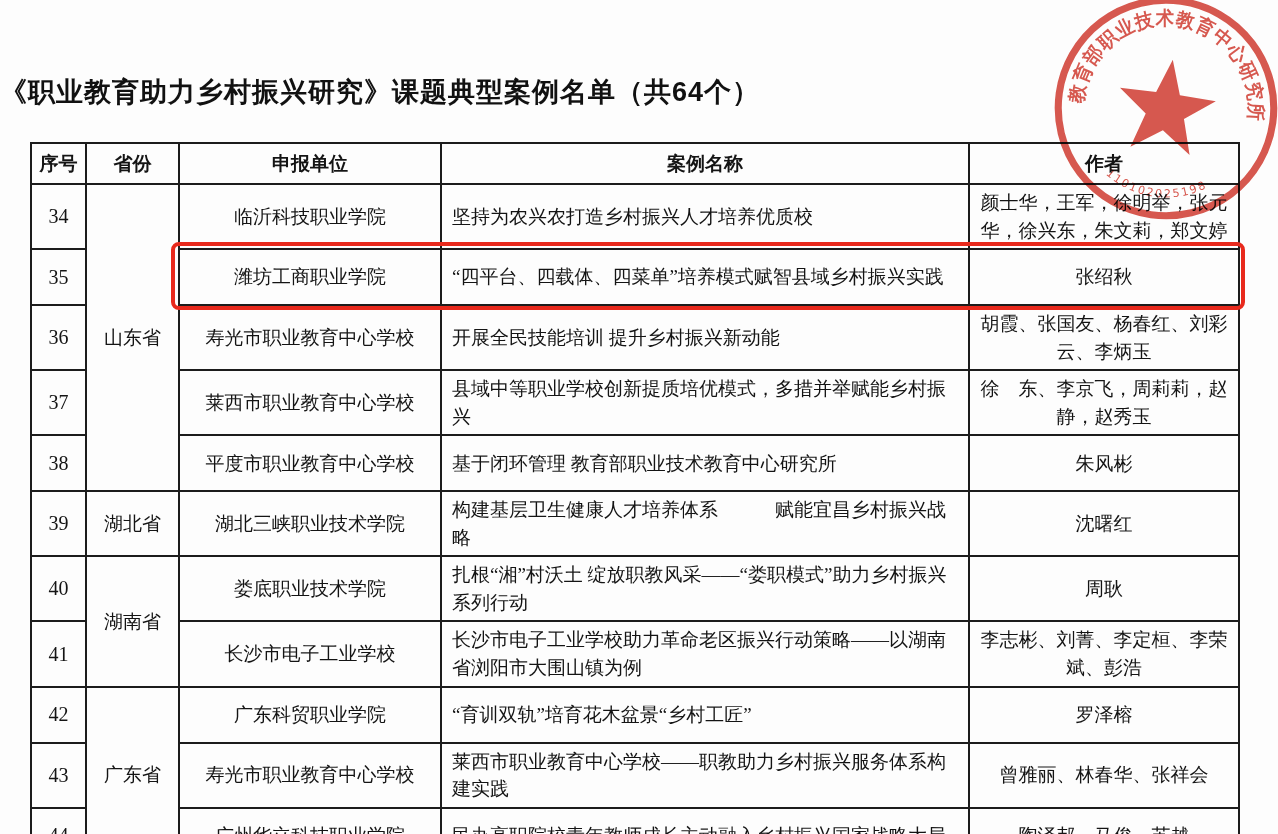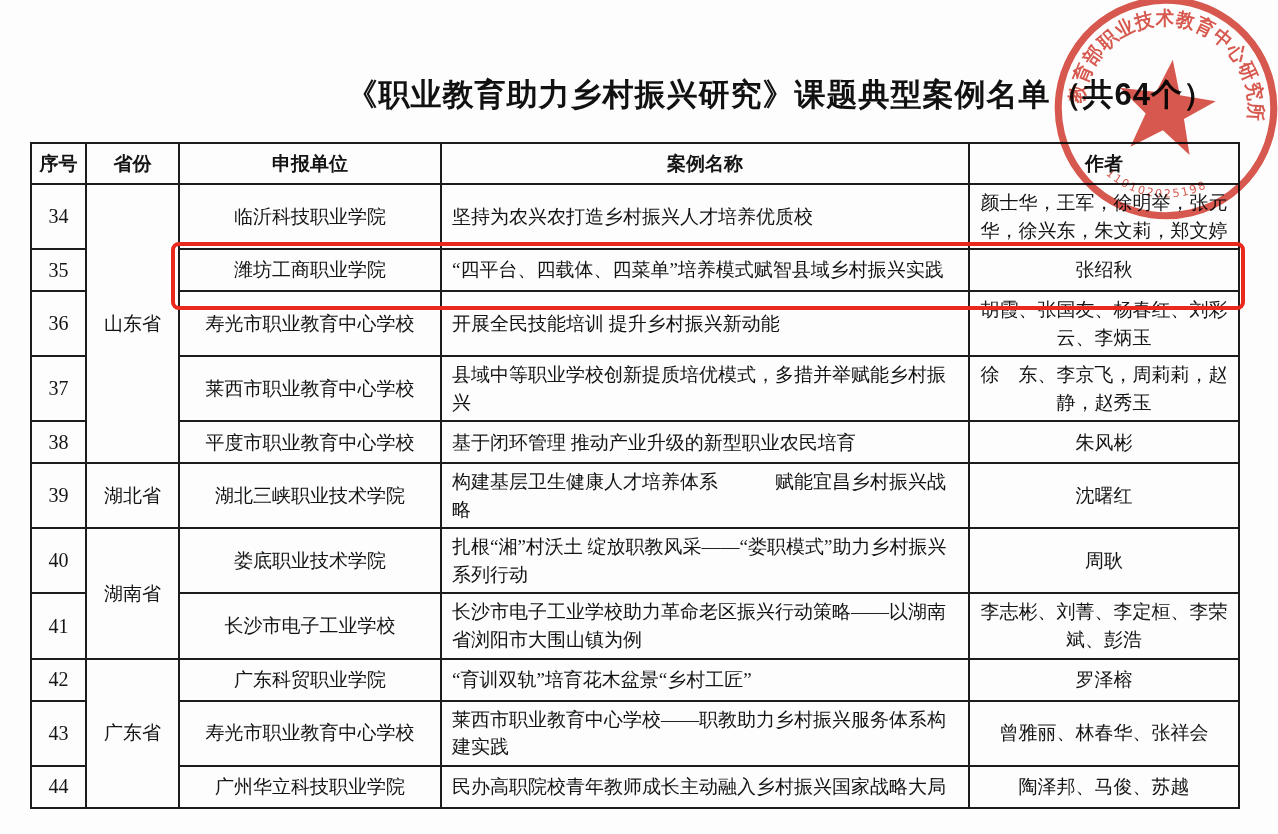--- a/index.html
+++ b/index.html
@@ -8,42 +8,42 @@
     background: #fdfdfd;
     position: relative;
     overflow: hidden;
     font-family: "Liberation Serif", "DejaVu Serif", serif;
     color: #141414;
   }
   .doc-title {
     position: absolute;
     top: 74px; left: 0;
     width: 1215px;
-    text-align: right;
+    text-align: left;
     font-family: "Liberation Sans", "DejaVu Sans", sans-serif;
     font-weight: 900;
-    font-size: 31px;
+    font-size: 27px;
     letter-spacing: 1px;
     color: #111;
   }
   table.cases {
     position: absolute;
     left: 30px; top: 142px;
     width: 1208px;
     border-collapse: collapse;
     table-layout: fixed;
     background: transparent;
   }
   .cases th, .cases td {
     border: 2px solid #1c1c1c;
     vertical-align: middle;
     overflow: hidden;
   }
   .cases thead tr { height: 41px; }
-  .cases tbody tr { height: 42px; }
+  .cases tbody tr { height: 56px; }
   .cases th {
     font-family: "Liberation Sans", "DejaVu Sans", sans-serif;
     font-weight: 700;
     font-size: 19px;
     text-align: center;
     background: transparent;
   }
   .cases td {
     font-size: 19px;
     line-height: 1.45;
@@ -117,21 +117,21 @@
       </tr>
       <tr>
         <td class="cell-no">37</td>
         <td class="cell-unit">莱西市职业教育中心学校</td>
         <td class="cell-case">县域中等职业学校创新提质培优模式，多措并举赋能乡村振兴</td>
         <td class="cell-authors">徐　东、李京飞，周莉莉，赵静，赵秀玉</td>
       </tr>
       <tr>
         <td class="cell-no">38</td>
         <td class="cell-unit">平度市职业教育中心学校</td>
-        <td class="cell-case">基于闭环管理 推动产业升级的新型职业农民培育</td>
+        <td class="cell-case">基于闭环管理 教育部职业技术教育中心研究所</td>
         <td class="cell-authors">朱风彬</td>
       </tr>
       <tr>
         <td class="cell-no">39</td>
         <td class="cell-province" rowspan="1">湖北省</td>
         <td class="cell-unit">湖北三峡职业技术学院</td>
         <td class="cell-case">构建基层卫生健康人才培养体系　　　赋能宜昌乡村振兴战略</td>
         <td class="cell-authors">沈曙红</td>
       </tr>
       <tr>

